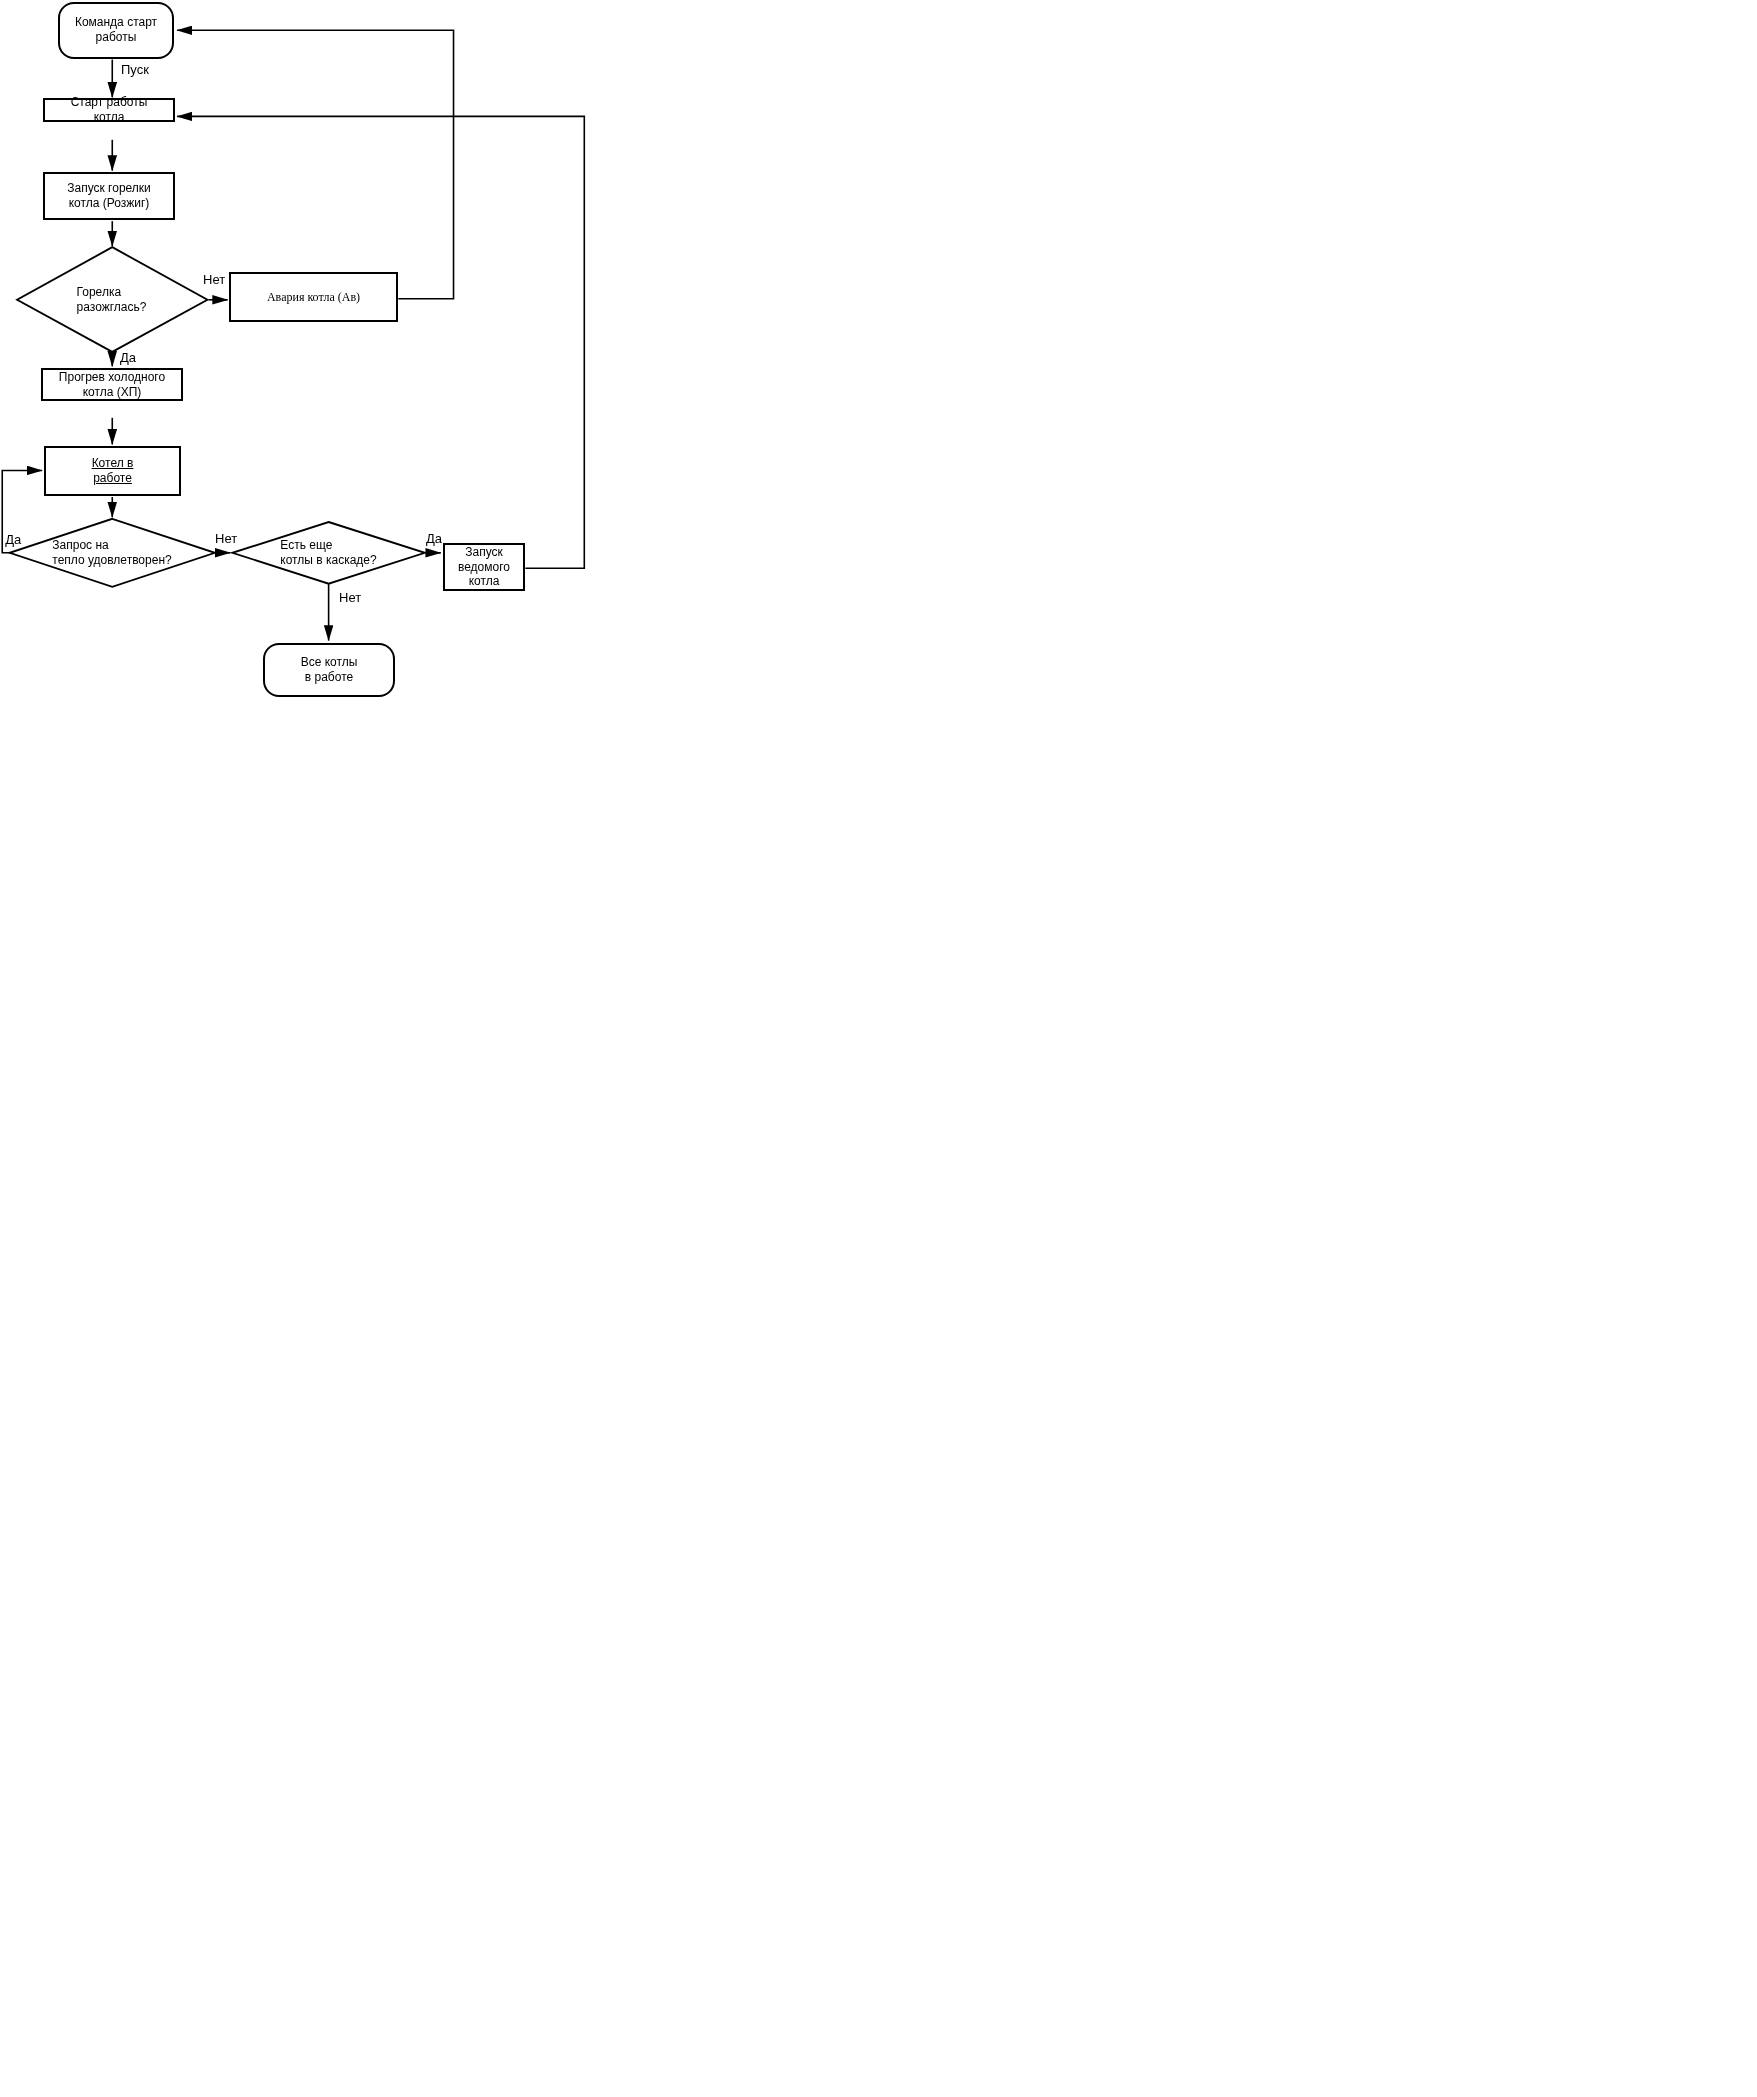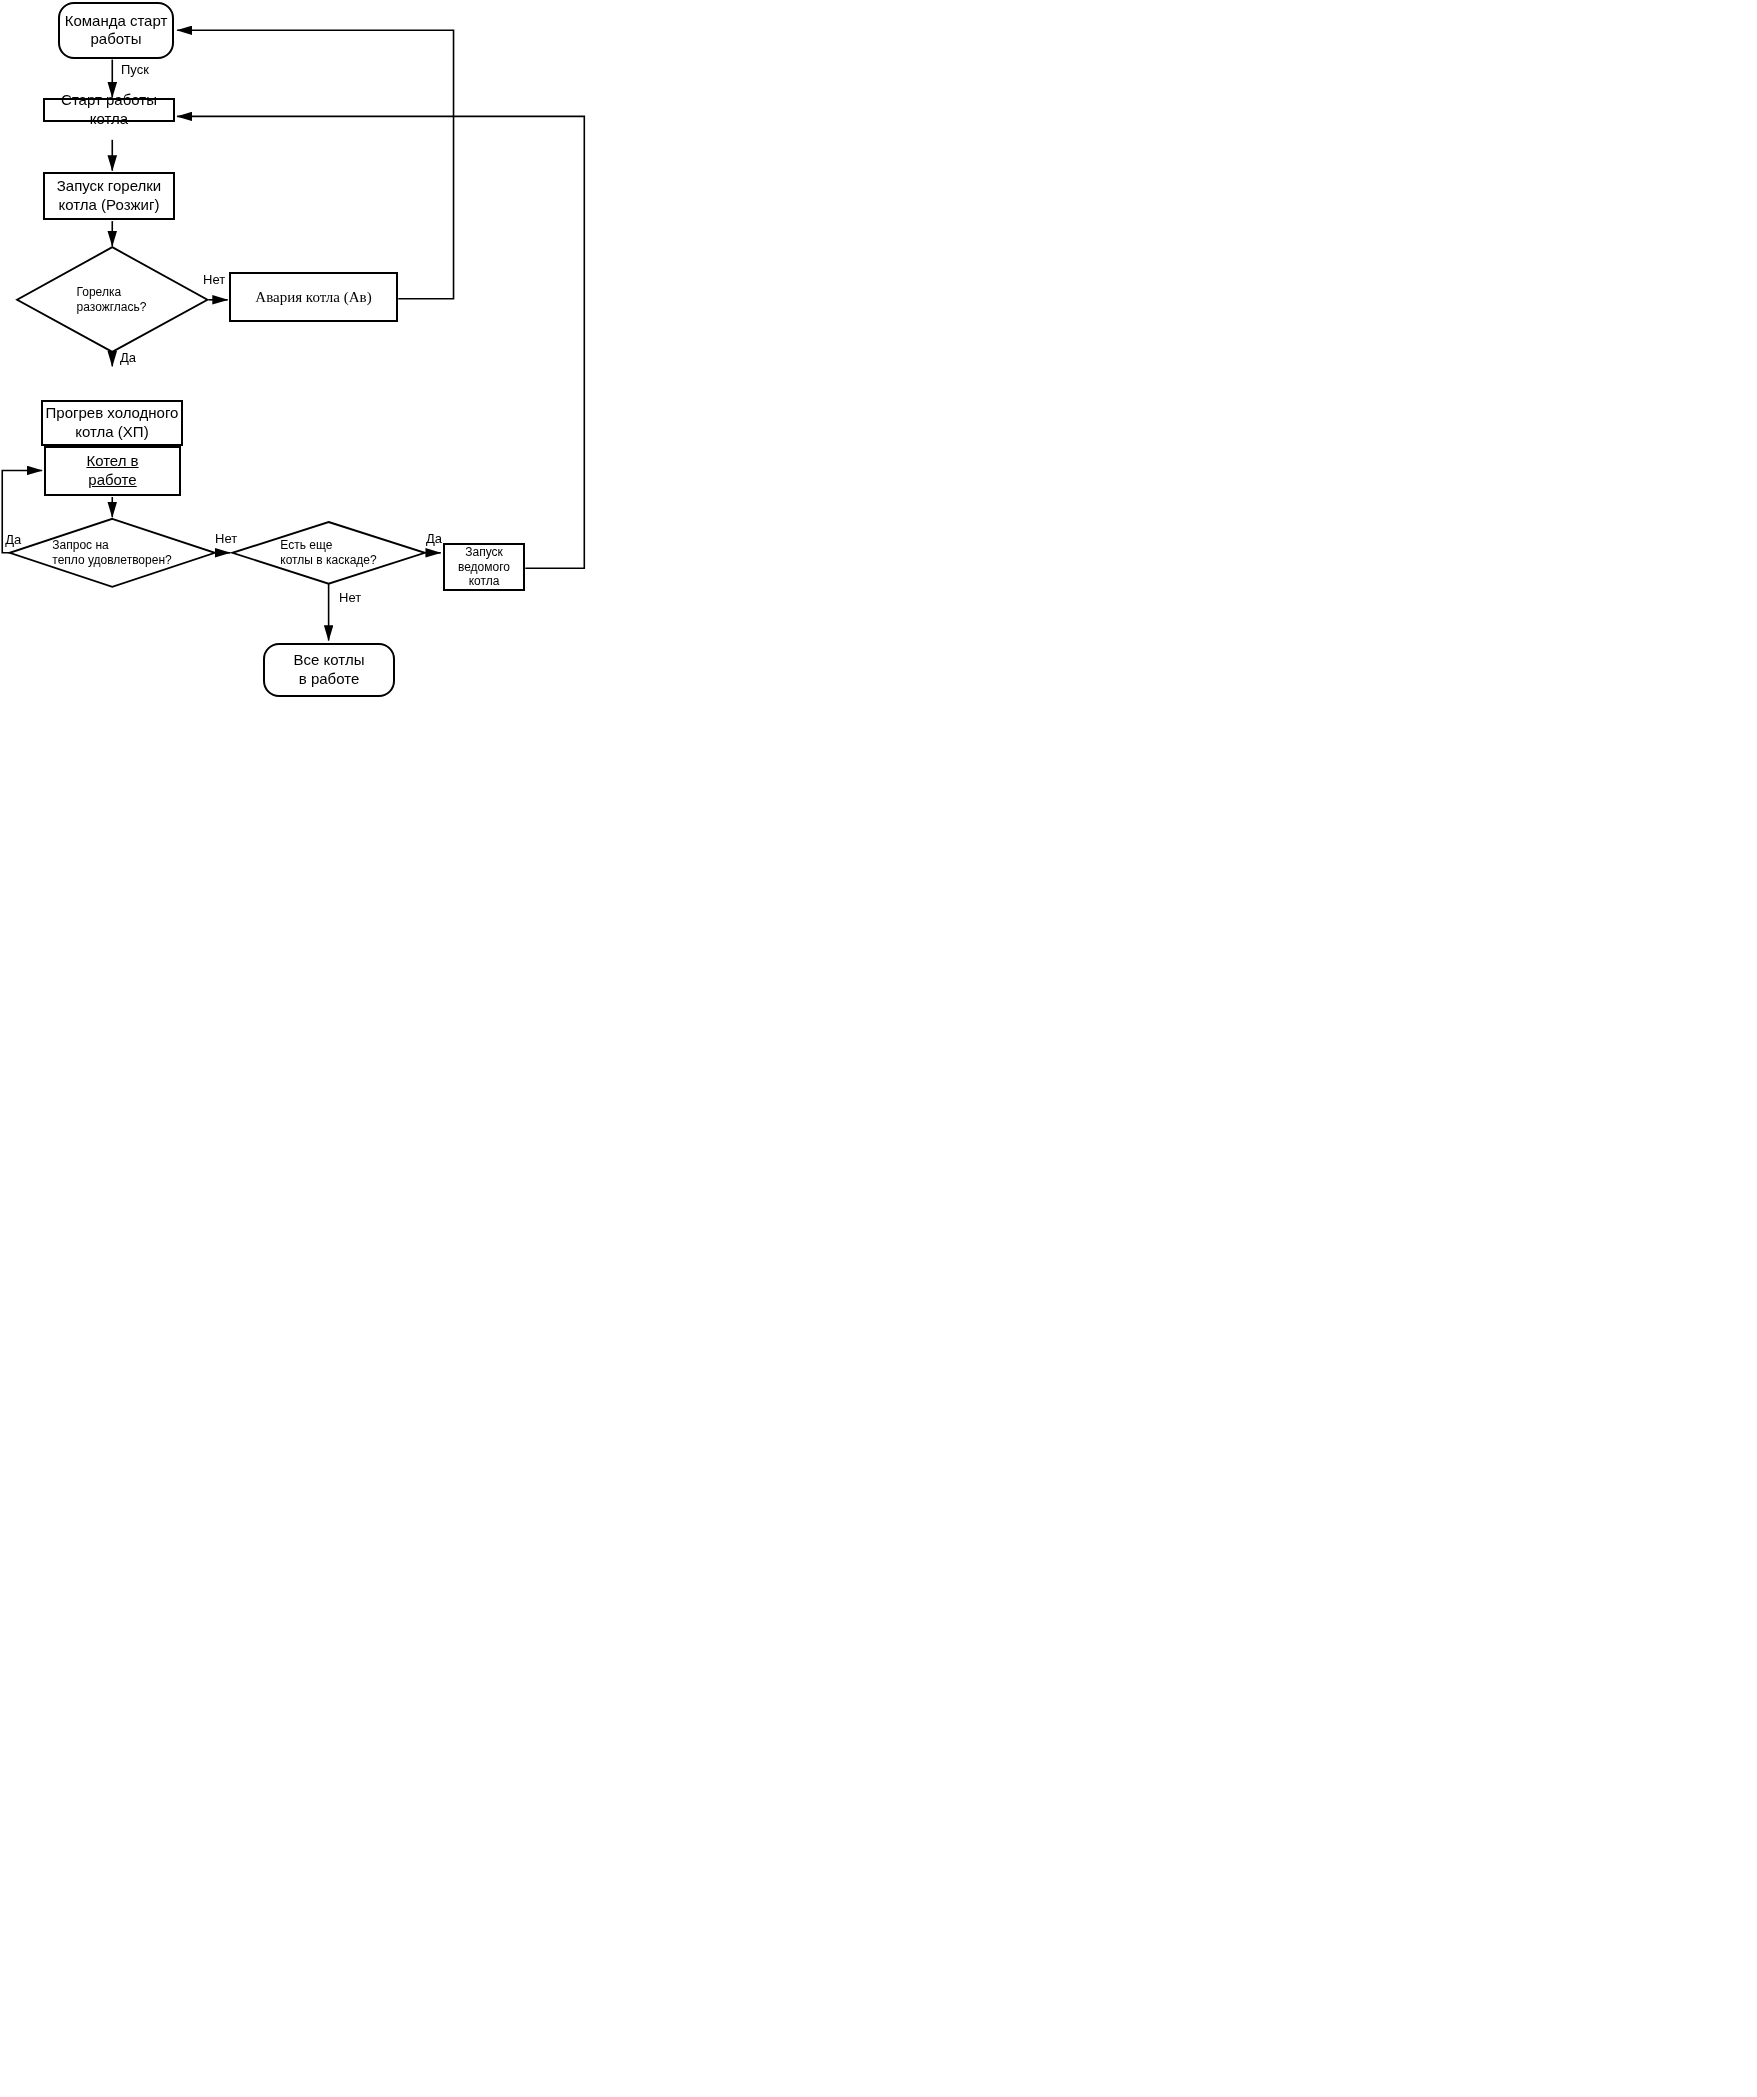--- a/index.html
+++ b/index.html
@@ -11,21 +11,21 @@
     color:#000;
   }
   #wires{position:absolute;left:0;top:0;width:586px;height:699px;}
   .node{
     position:absolute;
     box-sizing:border-box;
     border:2.1px solid #000;
     background:#fff;
     display:flex;align-items:center;justify-content:center;
     text-align:center;
-    font-size:15px;line-height:1.24;
+    font-size:12px;line-height:1.24;
     white-space:pre-line;
   }
   .node.rounded{border-radius:16px;}
   .node.small{font-size:12px;}
   .dlabel{
     position:absolute;
     display:flex;align-items:center;justify-content:center;
     text-align:left;
     font-size:12px;line-height:1.24;
     white-space:pre-line;
@@ -83,21 +83,21 @@
 работы</div>
 
   <div class="node" style="left:43px;top:98px;width:132px;height:24px;">Старт работы
 котла</div>
 
   <div class="node" style="left:43px;top:172px;width:132px;height:48px;">Запуск горелки
 котла (Розжиг)</div>
 
   <div class="node" style="left:229px;top:272px;width:169px;height:50px;font-family:Liberation Serif, serif;">Авария котла (Ав)</div>
 
-  <div class="node" style="left:41px;top:368px;width:142px;height:46px;margin-top:32px;">Прогрев холодного
+  <div class="node" style="left:41px;top:368px;width:142px;height:33px;">Прогрев холодного
 котла (ХП)</div>
 
   <div class="node" style="left:44px;top:446px;width:137px;height:50px;text-decoration:underline;">Котел в
 работе</div>
 
   <div class="node small" style="left:443px;top:543px;width:82px;height:48px;">Запуск ведомого
 котла</div>
 
   <div class="node rounded" style="left:263px;top:643px;width:132px;height:54px;">Все котлы
 в работе</div>

